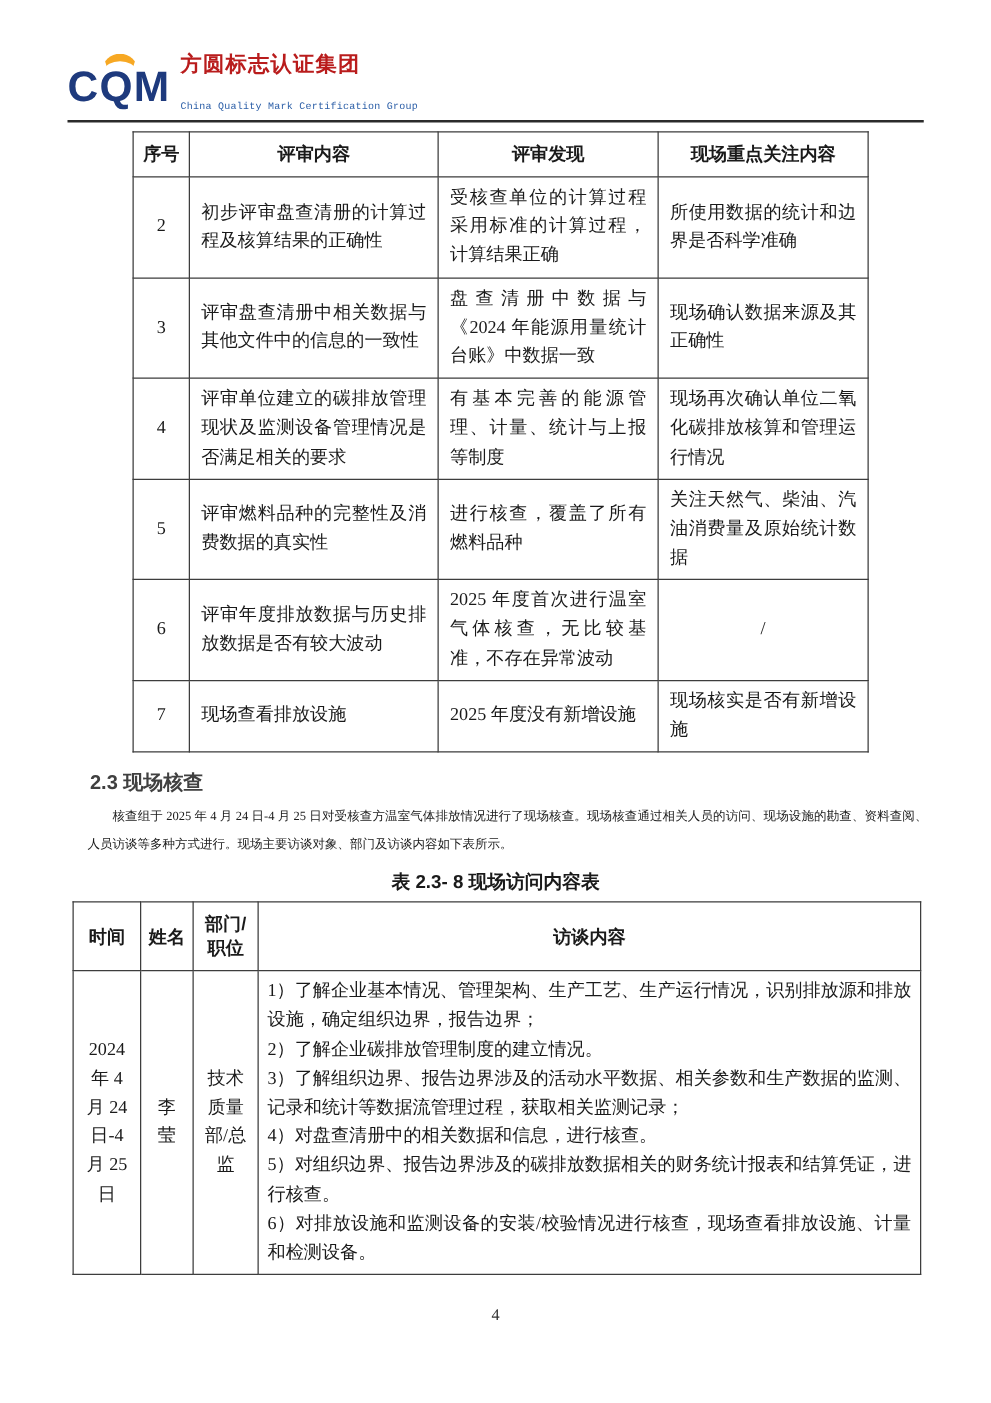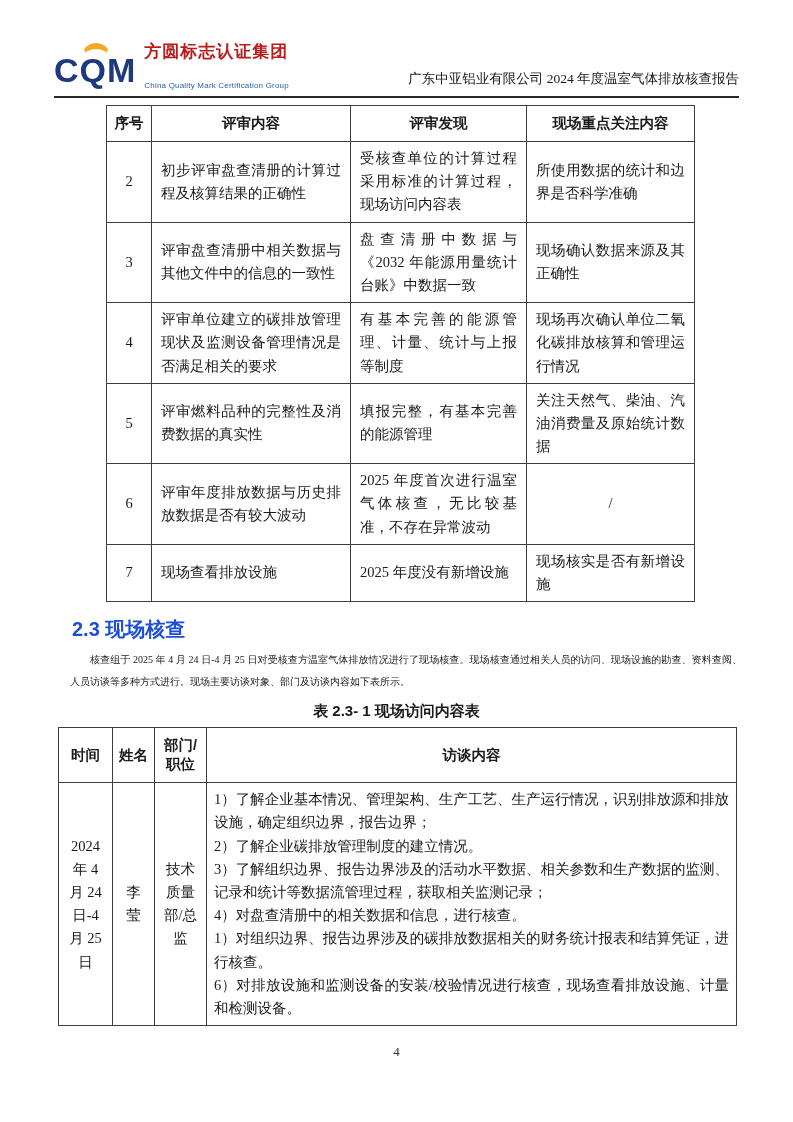--- a/index.html
+++ b/index.html
@@ -18,40 +18,40 @@
          border-bottom: 2px solid #2b2b2b; padding-bottom: 6px; }
   .logo { display: flex; align-items: center; gap: 8px; }
   .logo-mark { position: relative; padding-top: 10px; }
   .logo-arc { position: absolute; top: 0; left: 28px; width: 28px; height: 13px;
               border-top: 6px solid #f7a823; border-left: 2px solid transparent;
               border-right: 2px solid transparent; border-radius: 100% 100% 0 0 / 200% 200% 0 0; }
   .logo-cqm { font-family: "Liberation Sans", sans-serif; font-weight: 800;
               font-size: 34px; letter-spacing: 1px; color: #1e3a7d; line-height: 1; }
   .brand-cn { font-family: "Liberation Sans", sans-serif; font-weight: 700;
               font-size: 17px; color: #b91c1c; letter-spacing: 1px; }
-  .brand-en { font-family: Liberation Sans, sans-serif; font-size: 8px;
+  .brand-en { font-family: Liberation Mono, monospace; font-size: 8px;
               color: #2b5ea7; margin-top: 18px; letter-spacing: .2px; }
   .doc-title { font-size: 13.5px; color: #1a1a1a; padding-bottom: 2px; white-space: nowrap; }
 
   
   table { border-collapse: collapse; table-layout: fixed; }
   th, td { border: 1.4px solid #3d3d3d; vertical-align: middle; }
   th { font-family: "Liberation Sans", sans-serif; font-weight: 700;
        font-size: 14.5px; text-align: center; padding: 8px 4px; }
   td { font-size: 14.5px; line-height: 1.6; padding: 5px 9px; text-align: justify; }
   td.c { text-align: center; }
 
   .t1 { width: 588px; margin: 7px 0 0 52px; }
   .t2 { width: 678px; margin: 4px 0 0 4px; }
   .t2 td { padding: 5px 7px; }
   .content-cell div { text-align: justify; font-family: Liberation Serif, serif; }
 
   
   .section-h { font-family: "Liberation Sans", sans-serif; font-weight: 700;
-               font-size: 20px; color: #1d4ed8; margin: 14px 0 6px 18px; }
+               font-size: 16px; color: #404040; margin: 14px 0 6px 18px; }
   .para { font-size: 10px; line-height: 2.15; text-align: justify;
           text-indent: 2em; margin: 2px 0 2px 16px; width: 672px; }
   .tbl-caption { font-family: "Liberation Sans", sans-serif; font-weight: 700;
                  font-size: 15px; text-align: center; margin: 10px 0 6px 0; }
 
   .footer { position: absolute; left: 0; right: 0; bottom: 62px;
             text-align: center; font-size: 13px; color: #333; }
 </style>
 </head>
 <body>
@@ -62,21 +62,20 @@
     <div class="logo">
       <div class="logo-mark">
         <span class="logo-arc"></span>
         <span class="logo-cqm">CQM</span>
       </div>
       <div>
         <div class="brand-cn">方圆标志认证集团</div>
         <div class="brand-en">China Quality Mark Certification Group</div>
       </div>
     </div>
-    <div class="doc-title">广东中亚铝业有限公司 2024 年度温室气体排放核查报告</div>
   </div>
 
   <table class="t1">
     <colgroup>
         <col style="width:45px">
         <col style="width:199px">
         <col style="width:176px">
         <col style="width:168px">
       </colgroup>
     <thead>
@@ -84,60 +83,60 @@
         <th>序号</th>
         <th>评审内容</th>
         <th>评审发现</th>
         <th>现场重点关注内容</th>
       </tr>
     </thead>
     <tbody>
       <tr>
         <td class="c">2</td>
         <td>初步评审盘查清册的计算过程及核算结果的正确性</td>
-        <td>受核查单位的计算过程采用标准的计算过程，现场访问内容表</td>
+        <td>受核查单位的计算过程采用标准的计算过程，计算结果正确</td>
         <td>所使用数据的统计和边界是否科学准确</td>
       </tr>
       <tr>
         <td class="c">3</td>
         <td>评审盘查清册中相关数据与其他文件中的信息的一致性</td>
-        <td>盘查清册中数据与《2032 年能源用量统计台账》中数据一致</td>
+        <td>盘查清册中数据与《2024 年能源用量统计台账》中数据一致</td>
         <td>现场确认数据来源及其正确性</td>
       </tr>
       <tr>
         <td class="c">4</td>
         <td>评审单位建立的碳排放管理现状及监测设备管理情况是否满足相关的要求</td>
         <td>有基本完善的能源管理、计量、统计与上报等制度</td>
         <td>现场再次确认单位二氧化碳排放核算和管理运行情况</td>
       </tr>
       <tr>
         <td class="c">5</td>
         <td>评审燃料品种的完整性及消费数据的真实性</td>
-        <td>填报完整，有基本完善的能源管理</td>
+        <td>进行核查，覆盖了所有燃料品种</td>
         <td>关注天然气、柴油、汽油消费量及原始统计数据</td>
       </tr>
       <tr>
         <td class="c">6</td>
         <td>评审年度排放数据与历史排放数据是否有较大波动</td>
         <td>2025 年度首次进行温室气体核查，无比较基准，不存在异常波动</td>
         <td class="c">/</td>
       </tr>
       <tr>
         <td class="c">7</td>
         <td>现场查看排放设施</td>
         <td>2025 年度没有新增设施</td>
         <td>现场核实是否有新增设施</td>
       </tr>
     </tbody>
   </table>
 
   <div class="section-h">2.3 现场核查</div>
   <p class="para">核查组于 2025 年 4 月 24 日-4 月 25 日对受核查方温室气体排放情况进行了现场核查。现场核查通过相关人员的访问、现场设施的勘查、资料查阅、人员访谈等多种方式进行。现场主要访谈对象、部门及访谈内容如下表所示。</p>
 
-  <div class="tbl-caption">表 2.3- 1 现场访问内容表</div>
+  <div class="tbl-caption">表 2.3- 8 现场访问内容表</div>
   <table class="t2">
     <colgroup>
         <col style="width:54px">
         <col style="width:42px">
         <col style="width:52px">
         <col style="width:530px">
       </colgroup>
     <thead>
       <tr>
         <th>时间</th>
@@ -149,21 +148,21 @@
     <tbody>
       <tr>
         <td class="c">2024 年 4 月 24 日-4 月 25 日</td>
         <td class="c">李莹</td>
         <td class="c">技术质量部/总监</td>
         <td class="content-cell">
           <div>1）了解企业基本情况、管理架构、生产工艺、生产运行情况，识别排放源和排放设施，确定组织边界，报告边界；</div>
           <div>2）了解企业碳排放管理制度的建立情况。</div>
           <div>3）了解组织边界、报告边界涉及的活动水平数据、相关参数和生产数据的监测、记录和统计等数据流管理过程，获取相关监测记录；</div>
           <div>4）对盘查清册中的相关数据和信息，进行核查。</div>
-          <div>1）对组织边界、报告边界涉及的碳排放数据相关的财务统计报表和结算凭证，进行核查。</div>
+          <div>5）对组织边界、报告边界涉及的碳排放数据相关的财务统计报表和结算凭证，进行核查。</div>
           <div>6）对排放设施和监测设备的安装/校验情况进行核查，现场查看排放设施、计量和检测设备。</div>
         </td>
       </tr>
     </tbody>
   </table>
 
 </div>
 
 <div class="footer">4</div>
 

